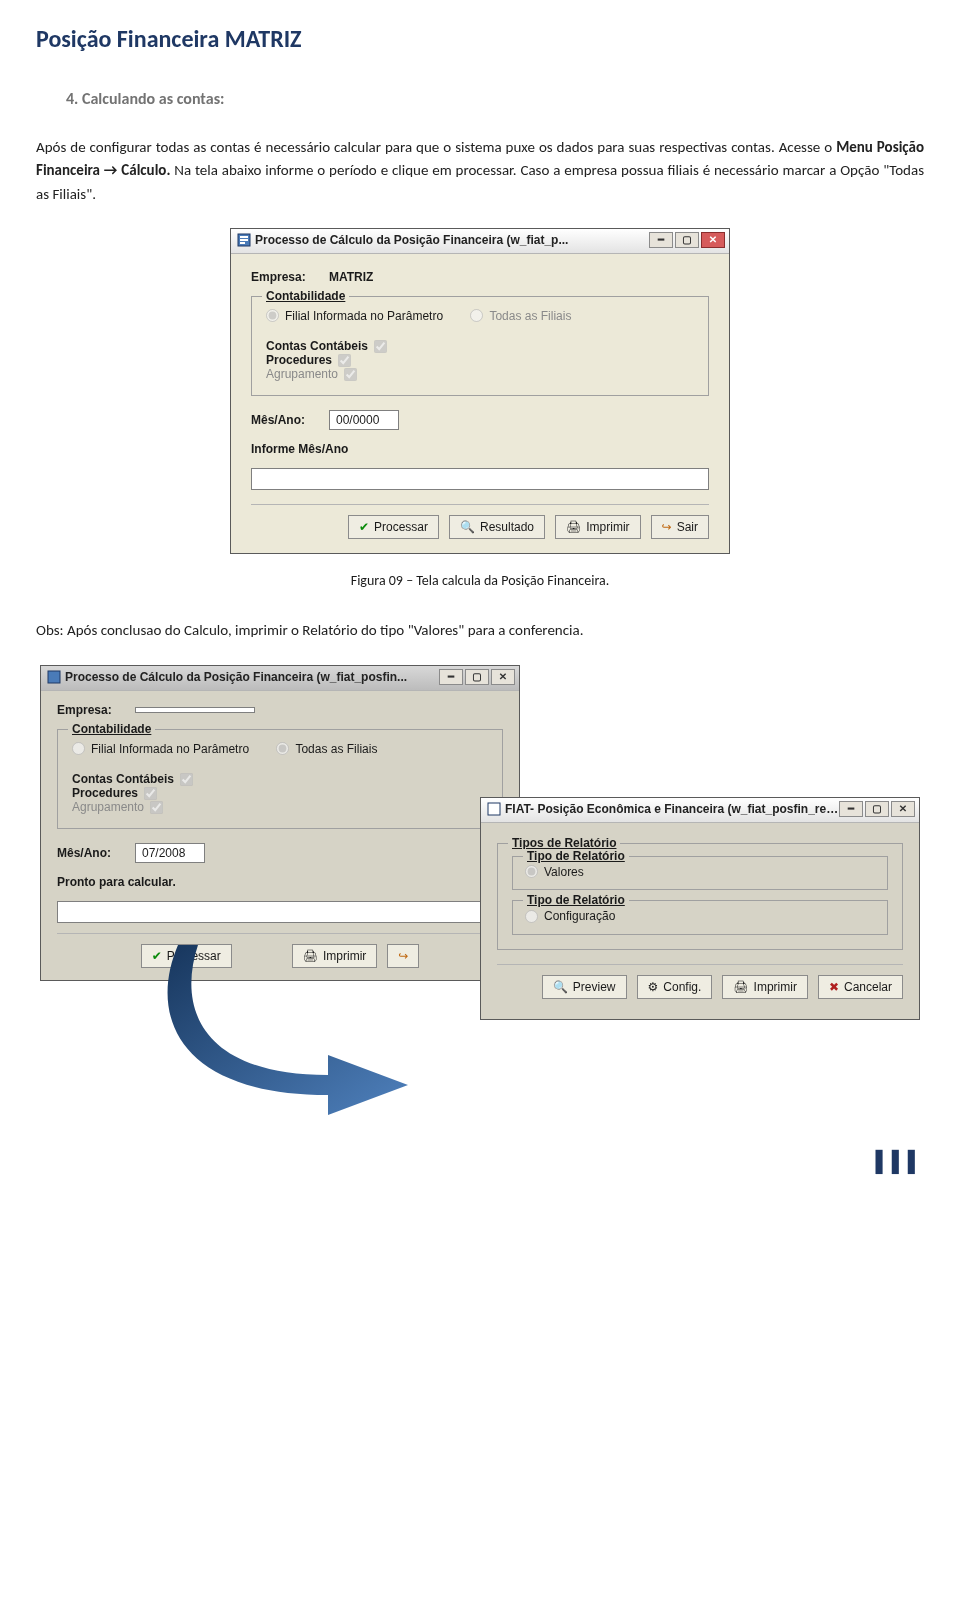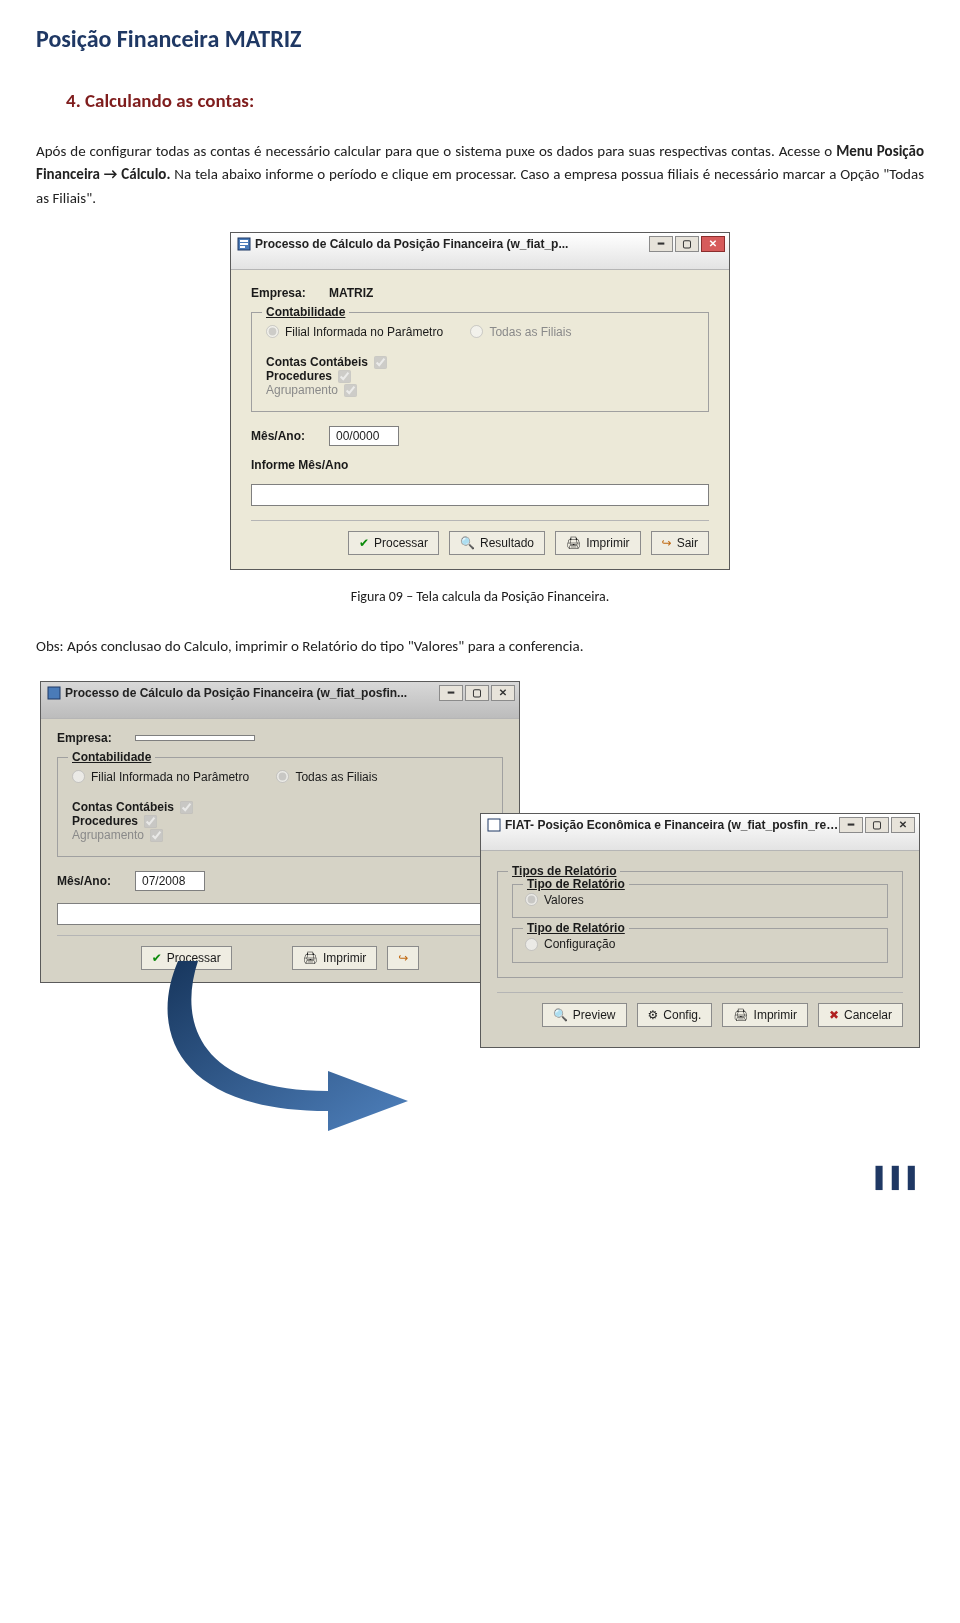--- a/index.html
+++ b/index.html
@@ -12,22 +12,22 @@
     padding: 24px 36px;
     width: 960px;
   }
   h1.doc-title {
     color: #1f3864;
     font-size: 24px;
     font-weight: 700;
     margin: 0 0 36px 0;
   }
   h2.section-title {
-    color: #7f1d1d;
-    font-size: 19px;
+    color: #737373;
+    font-size: 16px;
     font-weight: 700;
     margin: 0 0 28px 30px;
   }
   p.body-text {
     color: #222;
     line-height: 1.55;
     margin: 0 0 22px 0;
     text-align: justify;
   }
   .body-text b { font-weight: 700; }
@@ -42,21 +42,21 @@
     width: 500px;
     text-align: left;
     font-family: Tahoma, Arial, sans-serif;
     font-size: 12px;
     position: relative;
   }
   .dlg .titlebar {
     display: flex;
     align-items: center;
     justify-content: space-between;
-    padding: 3px 4px 17px 6px;
+    padding: 3px 4px 5px 6px;
     background: linear-gradient(to bottom,#fff,#e3e3e3);
     border-bottom: 1px solid #b5b5b5;
     font-weight: 700;
     color: #222;
   }
   .dlg .titlebar .appicon {
     width: 14px; height: 14px; margin-right: 4px;
     display: inline-flex; align-items: center; justify-content: center;
   }
   .dlg .titlebar .t-text { flex: 1; white-space: nowrap; overflow: hidden; text-overflow: ellipsis; }
@@ -277,20 +277,23 @@
           <label class="chk disabled">
             <span>Agrupamento</span>
             <input type="checkbox" checked="" disabled="" style="">
           </label>
         </div>
       </div>
       <div class="row">
         <span class="label">Mês/Ano:</span>
         <span class="field">07/2008</span>
       </div>
+      <div class="row">
+        <span>Pronto para calcular.</span>
+      </div>
       <div class="progress"></div>
       <div style="height:10px"></div>
       <div class="btnbar" style="justify-content:center">
         <span class="dbtn">
             <span class="ic" style="color:#0a8a0a">✔</span>
             <span>Processar</span>
           </span>
         <span style="width:40px"></span>
         <span class="dbtn">
             <span class="ic">🖨</span>

